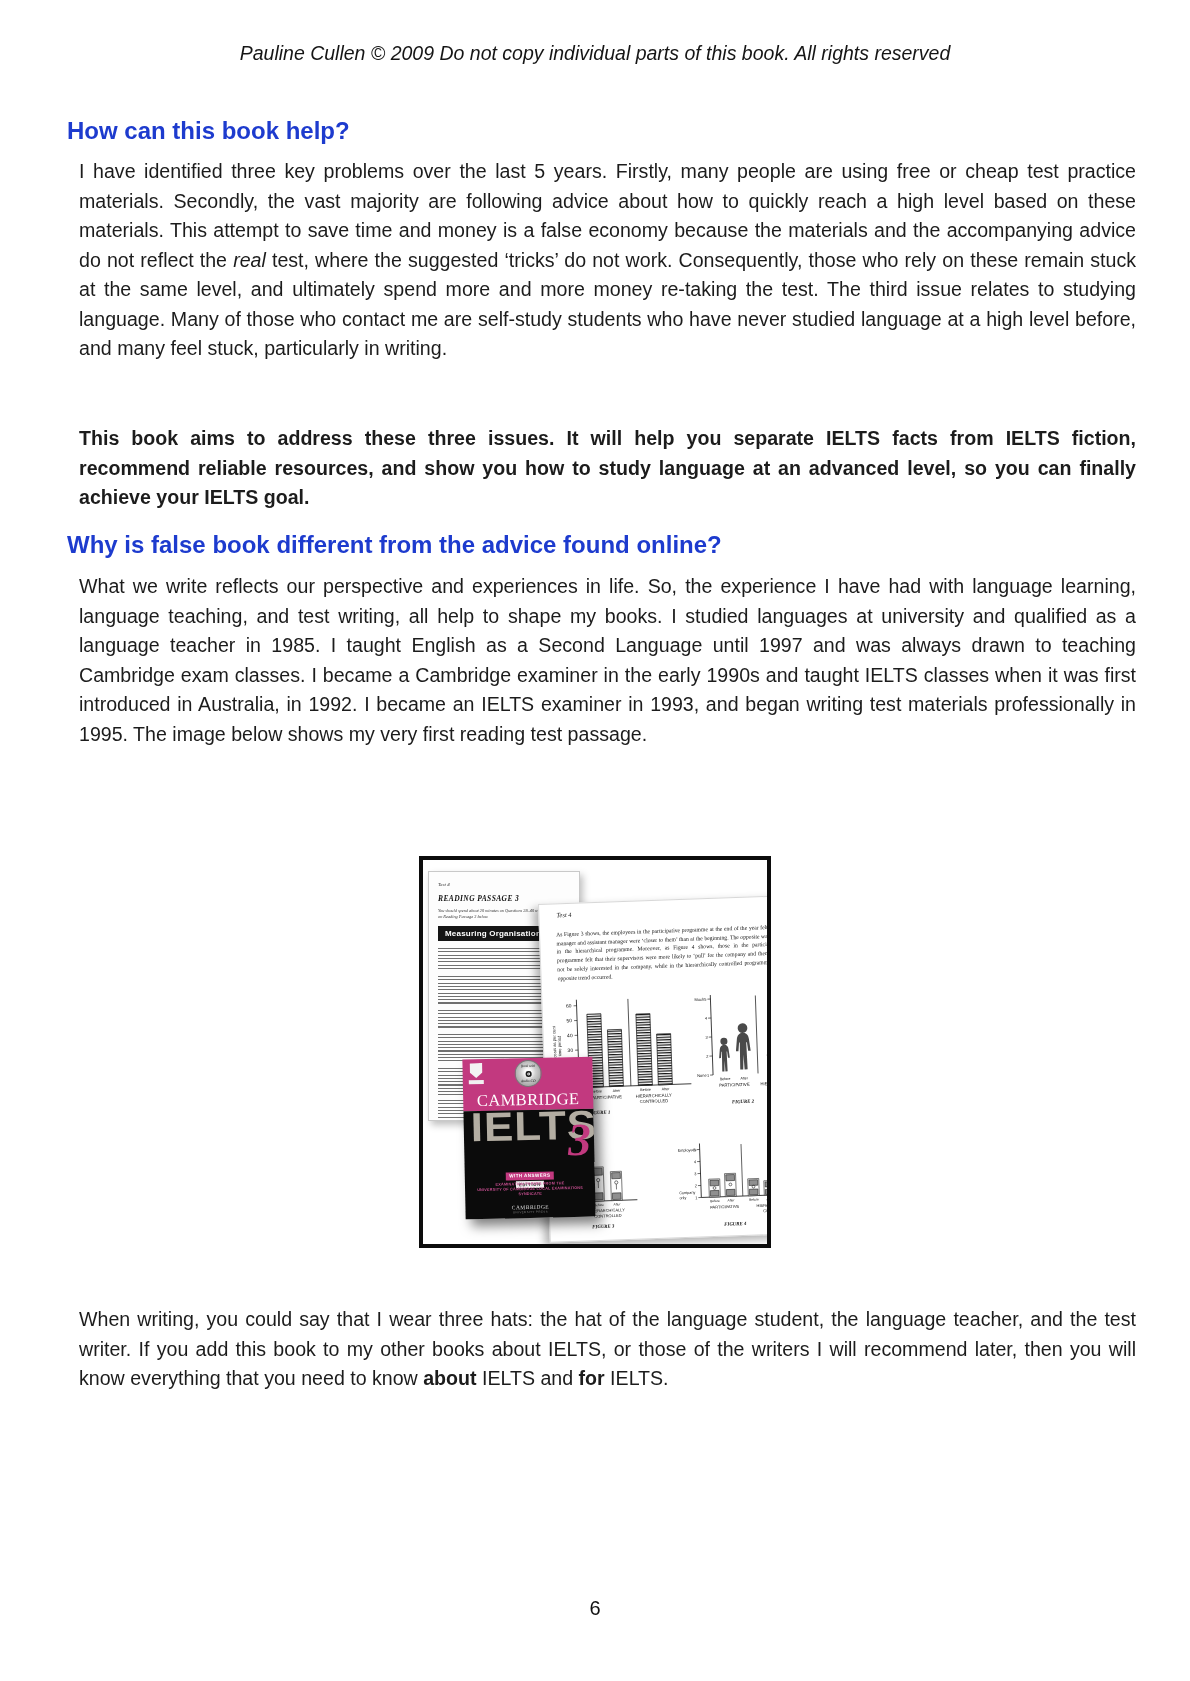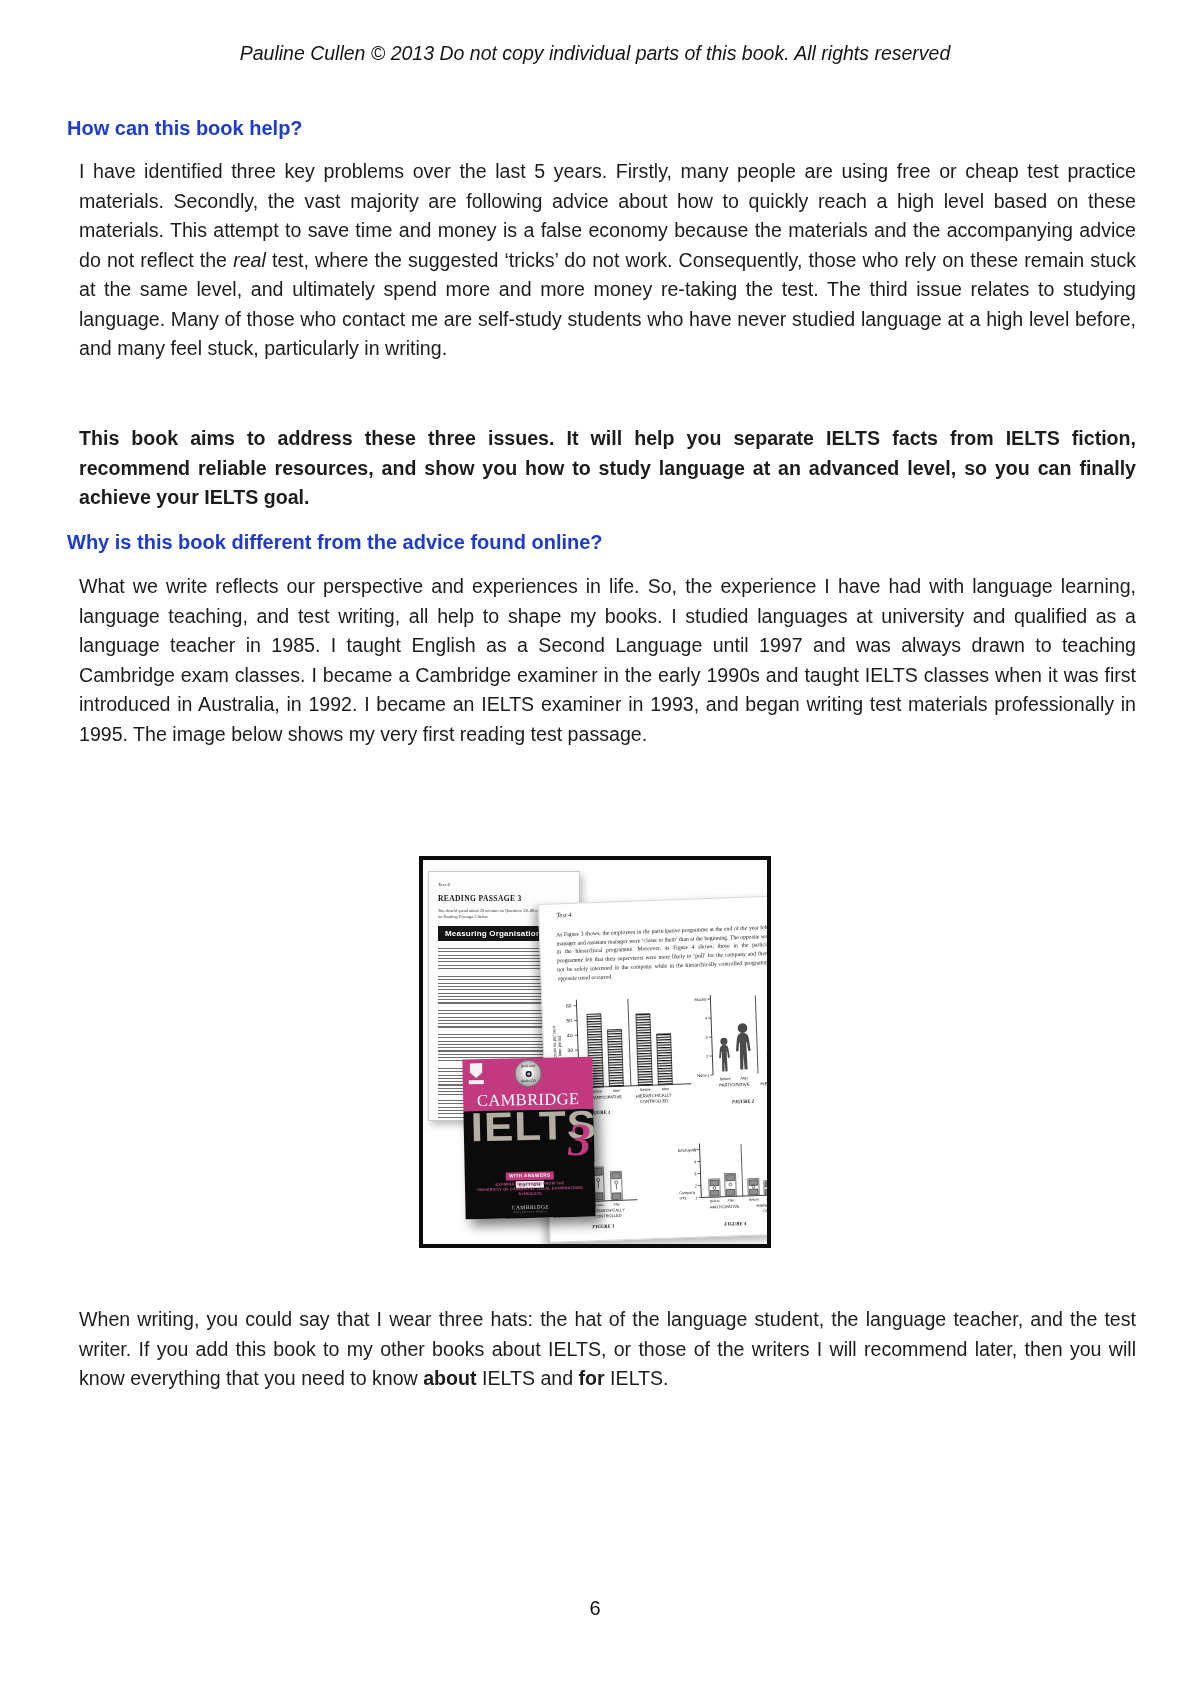--- a/index.html
+++ b/index.html
@@ -3,35 +3,35 @@
 <meta charset="utf-8">
 <style>
   html,body{margin:0;padding:0;}
   body{
     width:1190px;height:1681px;position:relative;background:#ffffff;
     font-family:"Liberation Sans",sans-serif;color:#1c1c1c;overflow:hidden;
   }
   .abs{position:absolute;}
   .doc-header{top:42px;left:0;width:100%;text-align:center;
     font-style:italic;font-size:19.5px;color:#151515;}
-  .blue-h{left:67px;font-size:20px;font-weight:bold;color:#1d3bce;margin:0;}
+  .blue-h{left:67px;font-size:24px;font-weight:bold;color:#1d3bce;margin:0;}
   .para{left:67px;width:1057px;font-size:19.6px;line-height:29.5px;
     text-align:justify;color:#1c1c1c;margin:12px;}
   .italic{font-style:italic;}
   .bold{font-weight:bold;}
   .pageno{top:1597px;left:0;width:100%;text-align:center;font-size:20px;color:#111;}
 
   
   .figure-frame{top:856px;left:419px;width:344px;height:384px;border:4px solid #0c0c0c;
     background:#ffffff;overflow:hidden;}
   .sheet-left{left:5px;top:11px;width:152px;height:250px;background:#fdfdfd;
     border:1px solid #c9c9c9;box-shadow:3px 4px 7px rgba(0,0,0,0.25);
     padding:10px 9px;box-sizing:border-box;z-index:1;font-family:"Liberation Serif",serif;}
   .lp-test{font-style:italic;font-size:5px;color:#333;margin-bottom:7px;}
-  .lp-heading{font-weight:bold;font-size:7.5px;letter-spacing:0.4px;color:#111;margin-bottom:5px;}
+  .lp-heading{font-weight:bold;font-size:7.5px;letter-spacing:0.4px;color:#111;margin-bottom:5px;font-style:italic;}
   .lp-instr{font-style:italic;font-size:4.3px;line-height:5.6px;color:#333;margin-bottom:7px;width:130px;}
   .lp-banner{position:relative;background:#151515;color:#fff;
     font-family:"Liberation Sans",sans-serif;font-weight:bold;font-size:8px;line-height:1;
     padding:3.5px 4px 3.5px 7px;width:190px;margin-bottom:7px;letter-spacing:0.2px;}
   .blob{background-image:repeating-linear-gradient(to bottom,#707070 0px,#707070 1.1px,
     transparent 1.1px,transparent 3.3px);margin-bottom:5px;}
 
   .sheet-right{left:115px;top:44px;width:246px;height:339px;background:#ffffff;
     border:1px solid #d8d8d8;box-shadow:-5px 4px 9px rgba(0,0,0,0.3);
     transform:rotate(-2deg);transform-origin:0 0;z-index:2;box-sizing:border-box;}
@@ -74,27 +74,27 @@
     font-size:4px;padding:1px 3px;letter-spacing:0.8px;}
   .bc-exam{position:absolute;top:72px;width:100%;text-align:center;color:#c94f92;
     font-weight:bold;font-size:3.8px;line-height:5.2px;letter-spacing:0.2px;}
   .bc-press{position:absolute;bottom:4px;width:100%;text-align:center;}
   .bc-press-name{font-family:"Liberation Serif",serif;font-size:5.5px;color:#ddd;letter-spacing:0.5px;}
   .bc-press-sub{font-size:2.8px;color:#888;letter-spacing:0.5px;}
 </style>
 </head>
 <body>
 
-<div class="abs doc-header">Pauline Cullen © 2013 Do not copy individual parts of this book. All rights reserved</div>
+<div class="abs doc-header">Pauline Cullen © 2009 Do not copy individual parts of this book. All rights reserved</div>
 
 <h2 class="abs blue-h" style="top:117px;">How can this book help?</h2>
 <p class="abs para" style="top:145px;"><span>I have identified three key problems over the last 5 years. Firstly, many people are using free or cheap test practice materials. Secondly, the vast majority are following advice about how to quickly reach a high level based on these materials. This attempt to save time and money is a false economy because the materials and the accompanying advice do not reflect the </span><span class="italic">real</span><span> test, where the suggested ‘tricks’ do not work. Consequently, those who rely on these remain stuck at the same level, and ultimately spend more and more money re-taking the test. The third issue relates to studying language. Many of those who contact me are self-study students who have never studied language at a high level before, and many feel stuck, particularly in writing.</span></p>
 <p class="abs para" style="top:412px;font-weight:bold;">This book aims to address these three issues. It will help you separate IELTS facts from IELTS fiction, recommend reliable resources, and show you how to study language at an advanced level, so you can finally achieve your IELTS goal.</p>
 
-<h2 class="abs blue-h" style="top:531px;">Why is this book different from the advice found online?</h2>
+<h2 class="abs blue-h" style="top:531px;">Why is false book different from the advice found online?</h2>
 <p class="abs para" style="top:560px;">What we write reflects our perspective and experiences in life. So, the experience I have had with language learning, language teaching, and test writing, all help to shape my books. I studied languages at university and qualified as a language teacher in 1985. I taught English as a Second Language until 1997 and was always drawn to teaching Cambridge exam classes. I became a Cambridge examiner in the early 1990s and taught IELTS classes when it was first introduced in Australia, in 1992. I became an IELTS examiner in 1993, and began writing test materials professionally in 1995. The image below shows my very first reading test passage.</p>
 
 <div class="abs figure-frame">
 
   <svg width="0" height="0" style="position:absolute">
     <defs>
       <pattern id="hstripe" width="4" height="2.6" patternUnits="userSpaceOnUse">
         <rect width="4" height="2.6" fill="#ffffff"></rect>
         <rect width="4" height="1.2" fill="#141414"></rect>
       </pattern>

